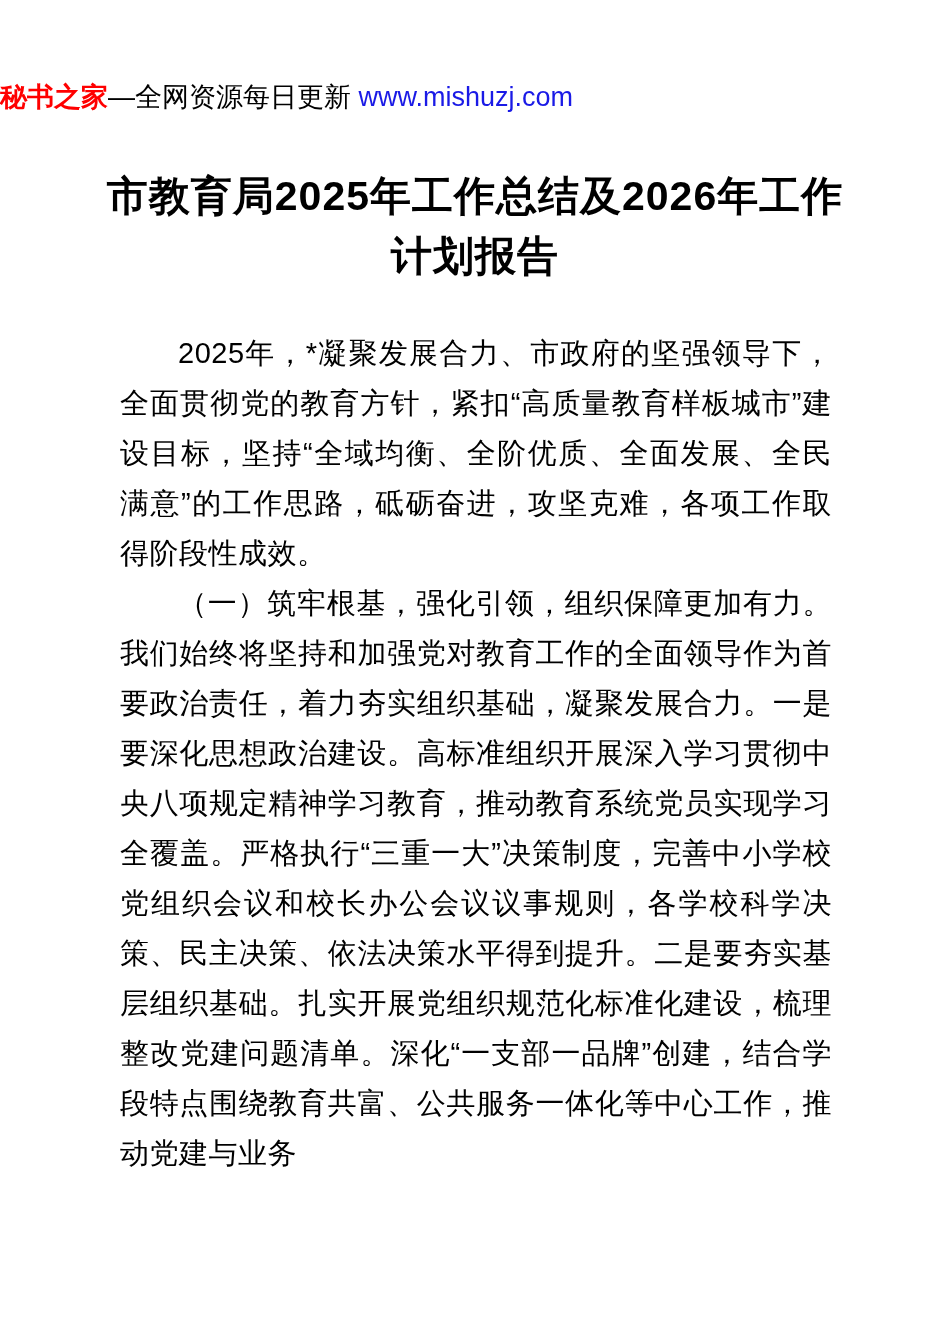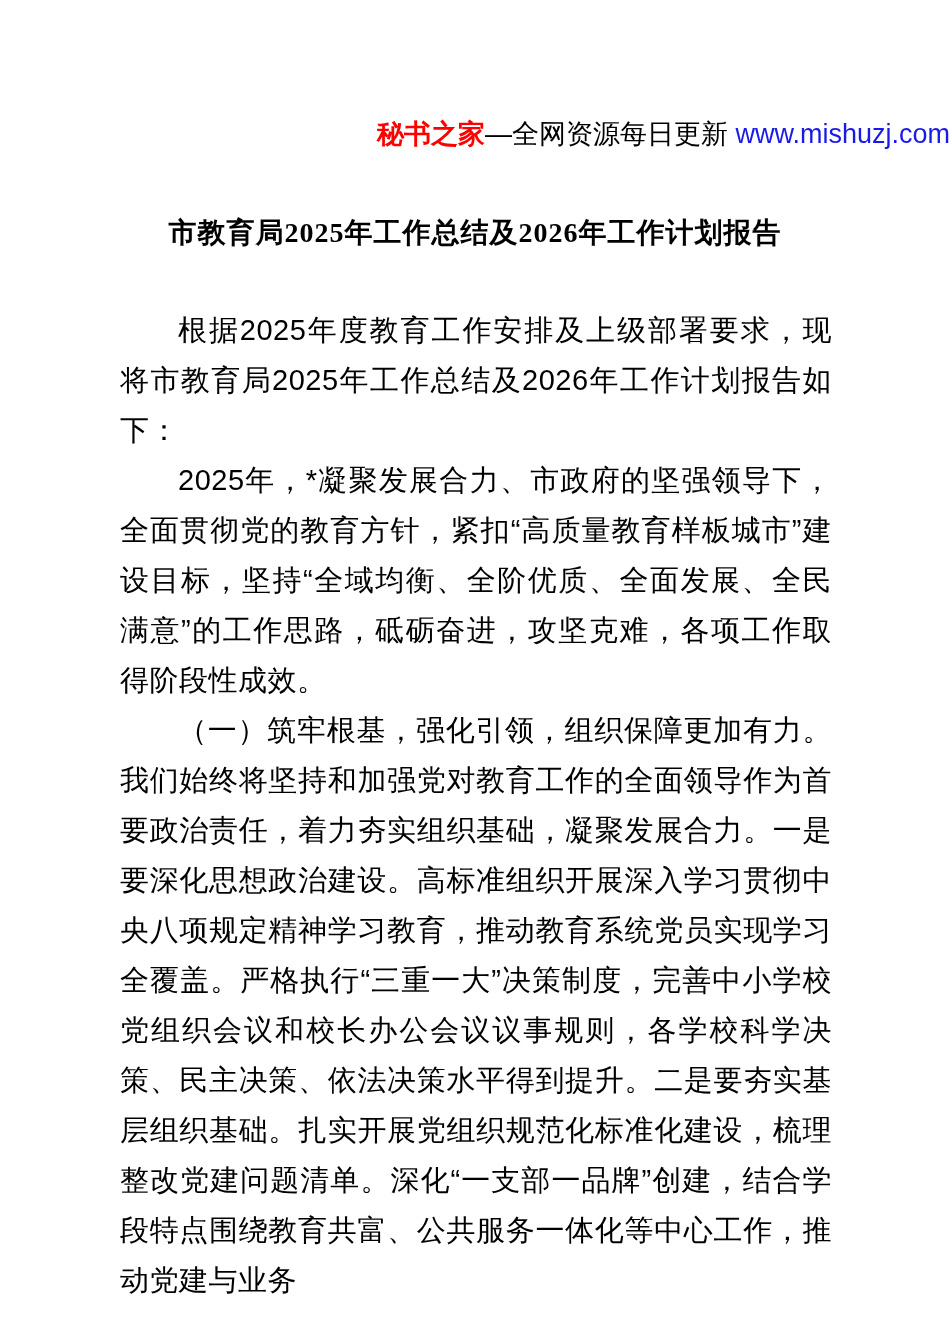--- a/index.html
+++ b/index.html
@@ -9,44 +9,42 @@
     height: 1344px;
     margin: 0 auto;
     background: #ffffff;
     color: #000000;
     font-family: "Liberation Sans", "DejaVu Sans", sans-serif;
     overflow: hidden;
     box-sizing: border-box;
   }
   .site-header {
     padding-top: 80px;
-    text-align: right;
+    text-align: left;
     font-size: 27px;
     line-height: 34px;
     white-space: nowrap;
-    margin-top: 37px;
   }
   .site-header .brand {
     color: #ff0000;
     font-weight: bold;
   }
   .site-header .tagline {
     color: #000000;
   }
   .site-header .url {
     color: #1a1ae6;
   }
   .doc-title {
     margin: 52px 100px 0 100px;
-    font-size: 28px;
+    font-size: 41px;
     line-height: 60px;
     font-weight: bold;
     text-align: center;
     letter-spacing: 1px;
-    font-family: Liberation Serif, serif;
   }
   .doc-body {
     margin: 42px 118px 0 120px;
     font-size: 29px;
     line-height: 50px;
     text-align: justify;
     letter-spacing: 0.5px;
   }
   .doc-body p {
     margin: 0;
@@ -62,21 +60,20 @@
 <div class="page">
 
   <div class="site-header">
     <span class="brand">秘书之家</span><span class="tagline">—全网资源每日更新 </span><span class="url">www.mishuzj.com</span>
   </div>
 
   <div class="doc-title">市教育局2025年工作总结及2026年工作计划报告</div>
 
   <div class="doc-body">
 
-    <p class="para"><span class="run">根据2025年度教育工作安排及上级部署要求，现将市教育局2025年工作总结及2026年工作计划报告如下：</span></p>
 
 
     <p class="para"><span class="run">2025年，*凝聚发展合力、市政府的坚强领导下，全面贯彻党的教育方针，紧扣“高质量教育样板城市”建设目标，坚持“全域均衡、全阶优质、全面发展、全民满意”的工作思路，砥砺奋进，攻坚克难，各项工作取得阶段性成效。</span></p>
 
     <p class="para"><span class="run">（一）筑牢根基，强化引领，组织保障更加有力。我们始终将坚持和加强党对教育工作的全面领导作为首要政治责任，着力夯实组织基础，凝聚发展合力。</span><span class="run bold">一是</span><span class="run">要深化思想政治建设。高标准组织开展深入学习贯彻中央八项规定精神学习教育，推动教育系统党员实现学习全覆盖。严格执行“三重一大”决策制度，完善中小学校党组织会议和校长办公会议议事规则，各学校科学决策、民主决策、依法决策水平得到提升。</span><span class="run bold">二是</span><span class="run">要夯实基层组织基础。扎实开展党组织规范化标准化建设，梳理整改党建问题清单。深化“一支部一品牌”创建，结合学段特点围绕教育共富、公共服务一体化等中心工作，推动党建与业务</span></p>
 
   </div>
 
 </div>
 

